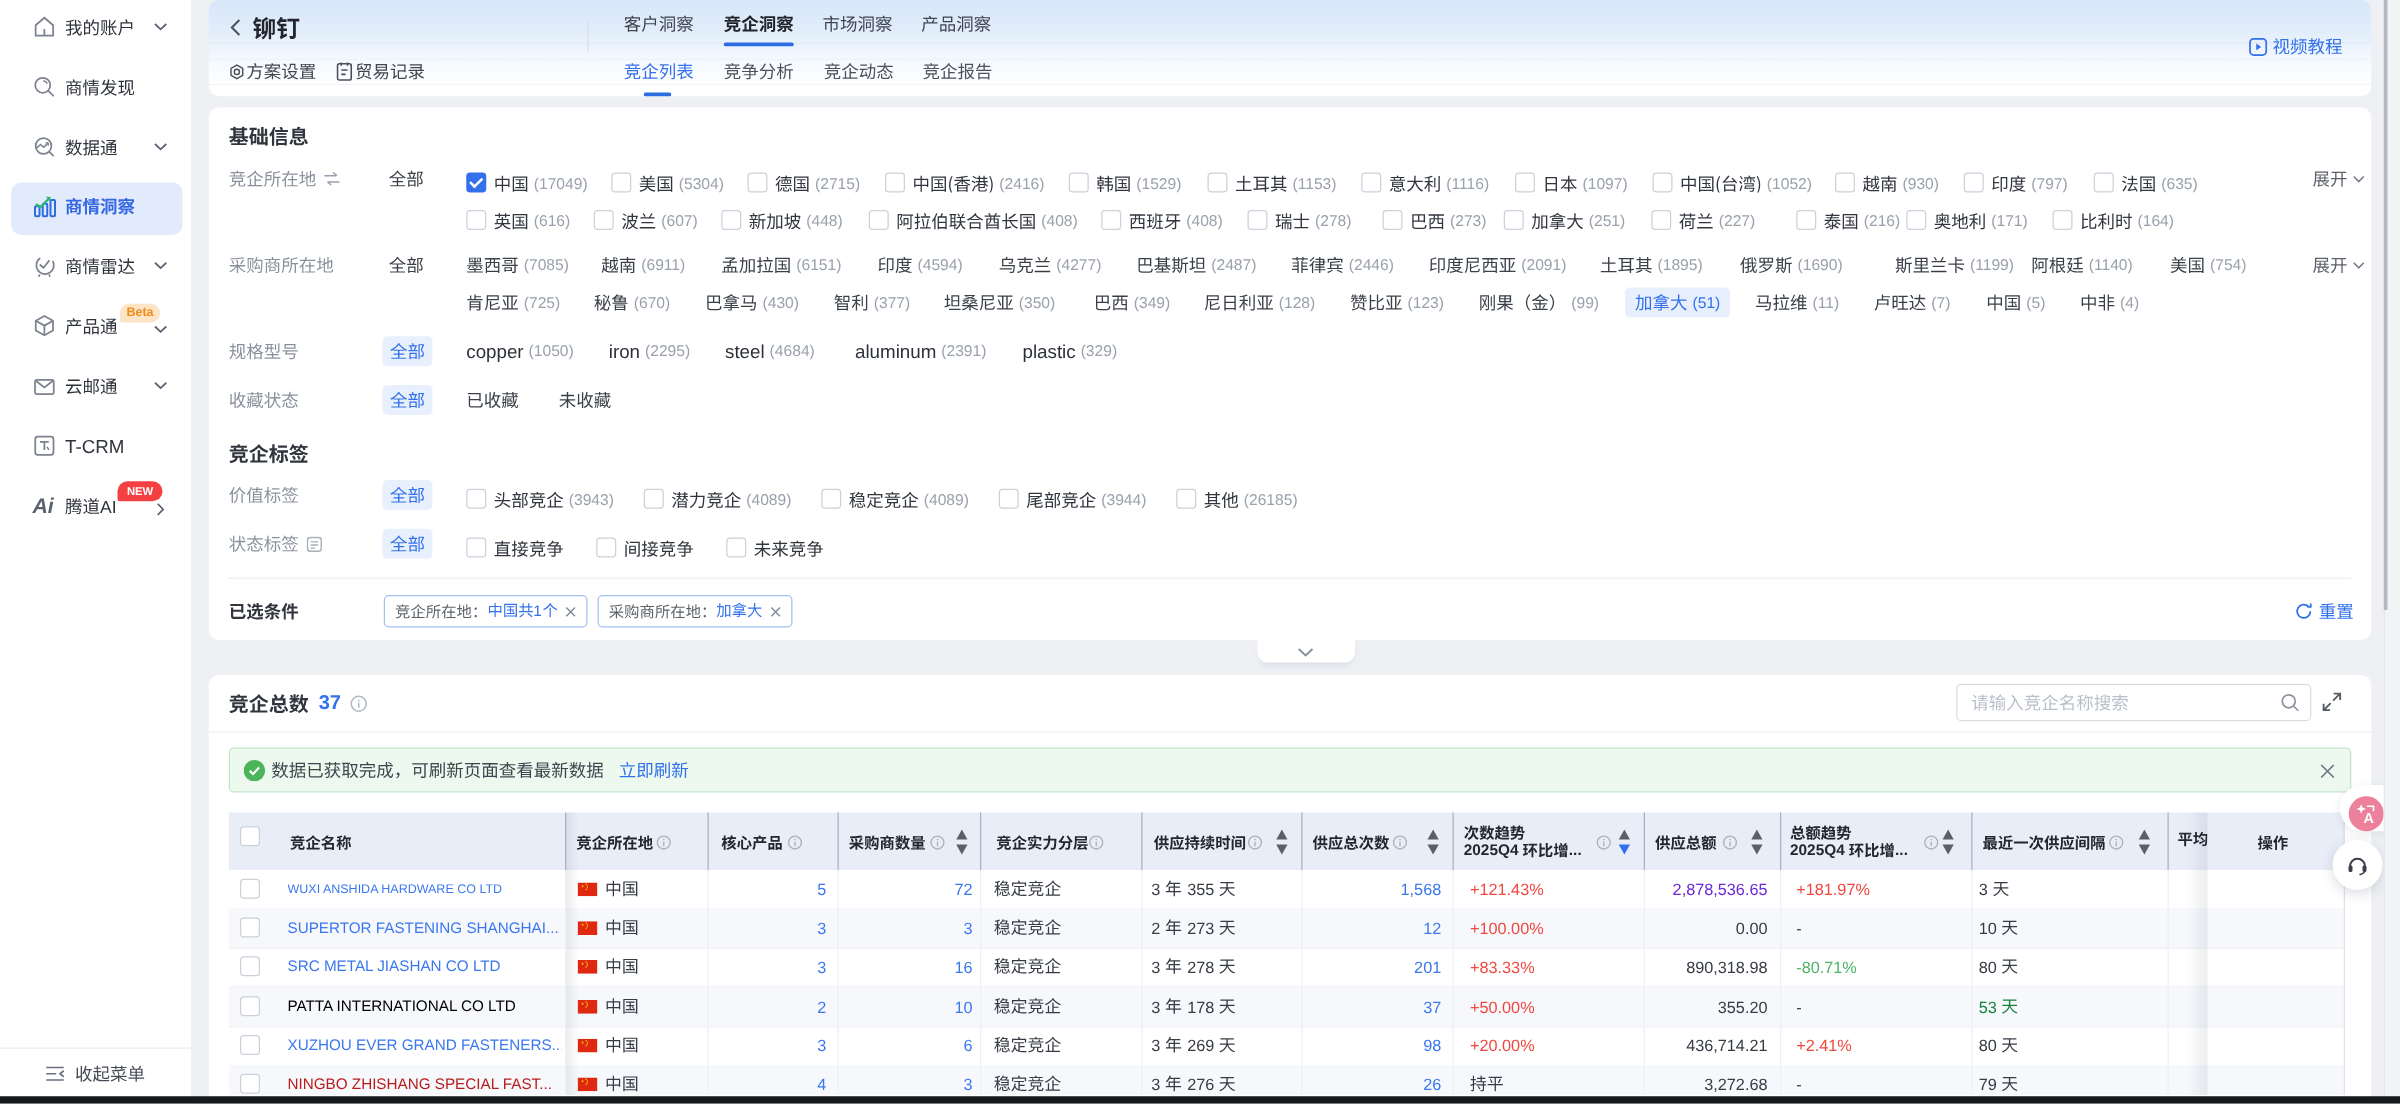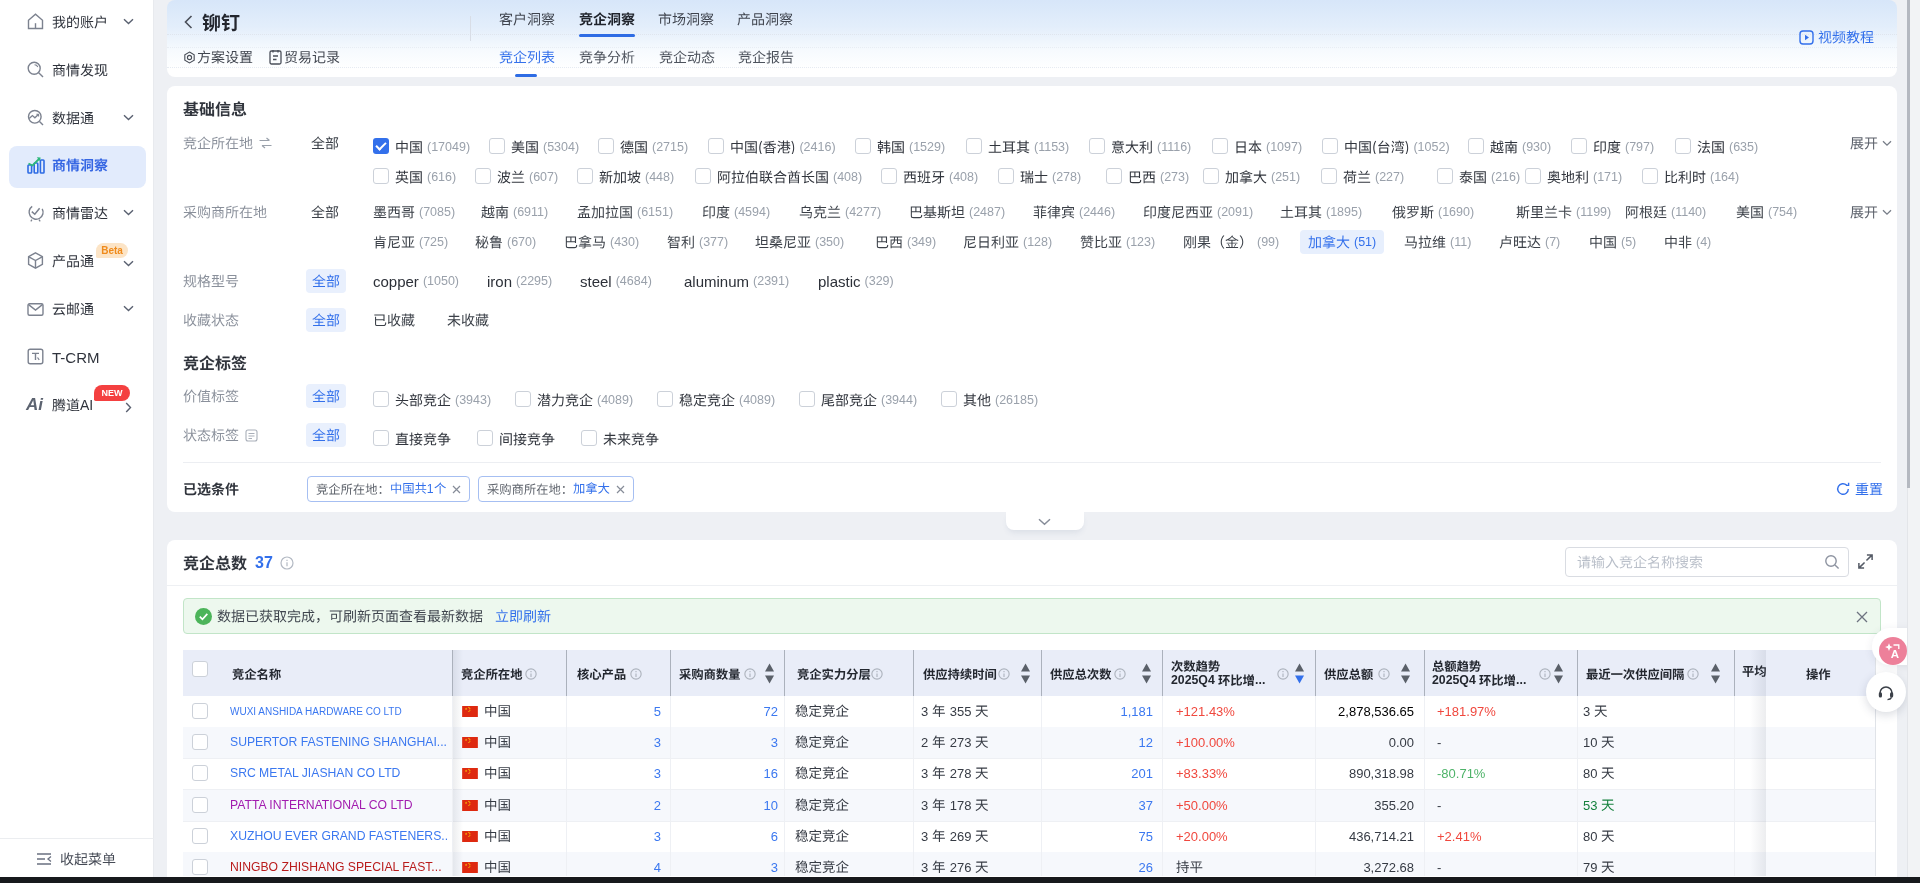--- a/index.html
+++ b/index.html
@@ -1603,23 +1603,23 @@
       <use href="#r5b9a" x="200"></use>
       <use href="#r7ade" x="400"></use>
       <use href="#r4f01" x="600"></use>
     </svg>
   </div>
 <div class="row" style="left:921px;top:700px;height:22px;color:#363b44;font-size:13px">3<span style="width:4px"></span><svg class="zh" width="13.5" height="13.5" viewBox="0 -176 200 200" fill="currentColor">
       <use href="#r5e74" x="0"></use>
     </svg><span style="width:4px"></span>355<span style="width:4px"></span><svg class="zh" width="13.5" height="13.5" viewBox="0 -176 200 200" fill="currentColor">
       <use href="#r5929" x="0"></use>
     </svg></div>
-<div class="row" style="left:1040px;top:700px;height:22px;color:#3b78f0;font-size:13px;width:113px;justify-content:flex-end">1,181</div>
+<div class="row" style="left:1040px;top:700px;height:22px;color:#3b78f0;font-size:13px;width:113px;justify-content:flex-end">1,568</div>
 <div class="row" style="left:1176px;top:700px;height:22px;color:#f0483e;font-size:13px">+121.43%</div>
-<div class="row" style="left:1300px;top:700px;height:22px;color:#000000;font-size:13px;width:114px;justify-content:flex-end">2,878,536.65</div>
+<div class="row" style="left:1300px;top:700px;height:22px;color:#6d28d9;font-size:13px;width:114px;justify-content:flex-end">2,878,536.65</div>
 <div class="row" style="left:1437px;top:700px;height:22px;color:#f0483e;font-size:13px">+181.97%</div>
 <div class="row" style="left:1583px;top:700px;height:22px;color:#363b44;font-size:13px">3<span style="width:4px"></span><svg class="zh" width="13.5" height="13.5" viewBox="0 -176 200 200" fill="currentColor">
       <use href="#r5929" x="0"></use>
     </svg></div>
 <div class="ab" style="left:183px;top:727px;width:1692px;height:31px;background:#f6f8fc"></div>
 <div class="ab" style="left:183px;top:758px;width:1692px;border-top:1px solid #eef0f4"></div>
 <span class="cb ab" style="left:192px;top:734px"></span>
 <div class="row" style="left:230px;top:731px;height:22px;color:#3b78f0;font-size:12.2px;width:219px;overflow:hidden">SUPERTOR FASTENING SHANGHAI...</div>
 <div class="row" style="left:462px;top:731px;height:22px;color:#363b44;font-size:13px">
     <svg width="16" height="11" viewBox="0 0 20 14" style="flex:0 0 16px">
@@ -1694,21 +1694,21 @@
 <div class="row" style="left:1040px;top:762px;height:22px;color:#3b78f0;font-size:13px;width:113px;justify-content:flex-end">201</div>
 <div class="row" style="left:1176px;top:762px;height:22px;color:#f0483e;font-size:13px">+83.33%</div>
 <div class="row" style="left:1300px;top:762px;height:22px;color:#363b44;font-size:13px;width:114px;justify-content:flex-end">890,318.98</div>
 <div class="row" style="left:1437px;top:762px;height:22px;color:#4eb369;font-size:13px">-80.71%</div>
 <div class="row" style="left:1583px;top:762px;height:22px;color:#363b44;font-size:13px">80<span style="width:4px"></span><svg class="zh" width="13.5" height="13.5" viewBox="0 -176 200 200" fill="currentColor">
       <use href="#r5929" x="0"></use>
     </svg></div>
 <div class="ab" style="left:183px;top:790px;width:1692px;height:31px;background:#f6f8fc"></div>
 <div class="ab" style="left:183px;top:821px;width:1692px;border-top:1px solid #eef0f4"></div>
 <span class="cb ab" style="left:192px;top:797px"></span>
-<div class="row" style="left:230px;top:794px;height:22px;color:#a21caf;font-size:12.2px;width:219px;overflow:hidden">PATTA INTERNATIONAL CO LTD</div>
+<div class="row" style="left:230px;top:794px;height:22px;color:#000000;font-size:12.2px;width:219px;overflow:hidden">PATTA INTERNATIONAL CO LTD</div>
 <div class="row" style="left:462px;top:794px;height:22px;color:#363b44;font-size:13px">
     <svg width="16" height="11" viewBox="0 0 20 14" style="flex:0 0 16px">
       <rect width="20" height="14" fill="#de2910"></rect>
       <path d="M5 2 6 5.1 3.7 3.2 H6.3 L4 5.1 Z" fill="#ffde00"></path>
       <circle cx="8.6" cy="1.8" r="0.7" fill="#ffde00"></circle>
       <circle cx="9.8" cy="3.4" r="0.7" fill="#ffde00"></circle>
       <circle cx="9.8" cy="5.4" r="0.7" fill="#ffde00"></circle>
       <circle cx="8.6" cy="7" r="0.7" fill="#ffde00"></circle>
     </svg>
     <span style="width:6px"></span>
@@ -1765,21 +1765,21 @@
       <use href="#r5b9a" x="200"></use>
       <use href="#r7ade" x="400"></use>
       <use href="#r4f01" x="600"></use>
     </svg>
   </div>
 <div class="row" style="left:921px;top:825px;height:22px;color:#363b44;font-size:13px">3<span style="width:4px"></span><svg class="zh" width="13.5" height="13.5" viewBox="0 -176 200 200" fill="currentColor">
       <use href="#r5e74" x="0"></use>
     </svg><span style="width:4px"></span>269<span style="width:4px"></span><svg class="zh" width="13.5" height="13.5" viewBox="0 -176 200 200" fill="currentColor">
       <use href="#r5929" x="0"></use>
     </svg></div>
-<div class="row" style="left:1040px;top:825px;height:22px;color:#3b78f0;font-size:13px;width:113px;justify-content:flex-end">75</div>
+<div class="row" style="left:1040px;top:825px;height:22px;color:#3b78f0;font-size:13px;width:113px;justify-content:flex-end">98</div>
 <div class="row" style="left:1176px;top:825px;height:22px;color:#f0483e;font-size:13px">+20.00%</div>
 <div class="row" style="left:1300px;top:825px;height:22px;color:#363b44;font-size:13px;width:114px;justify-content:flex-end">436,714.21</div>
 <div class="row" style="left:1437px;top:825px;height:22px;color:#f0483e;font-size:13px">+2.41%</div>
 <div class="row" style="left:1583px;top:825px;height:22px;color:#363b44;font-size:13px">80<span style="width:4px"></span><svg class="zh" width="13.5" height="13.5" viewBox="0 -176 200 200" fill="currentColor">
       <use href="#r5929" x="0"></use>
     </svg></div>
 <div class="ab" style="left:183px;top:852px;width:1692px;height:24px;background:#f6f8fc"></div>
 <span class="cb ab" style="left:192px;top:859px"></span>
 <div class="row" style="left:230px;top:856px;height:22px;color:#b91c1c;font-size:12.2px;width:219px;overflow:hidden">NINGBO ZHISHANG SPECIAL FAST...</div>
 <div class="row" style="left:462px;top:856px;height:22px;color:#363b44;font-size:13px">

